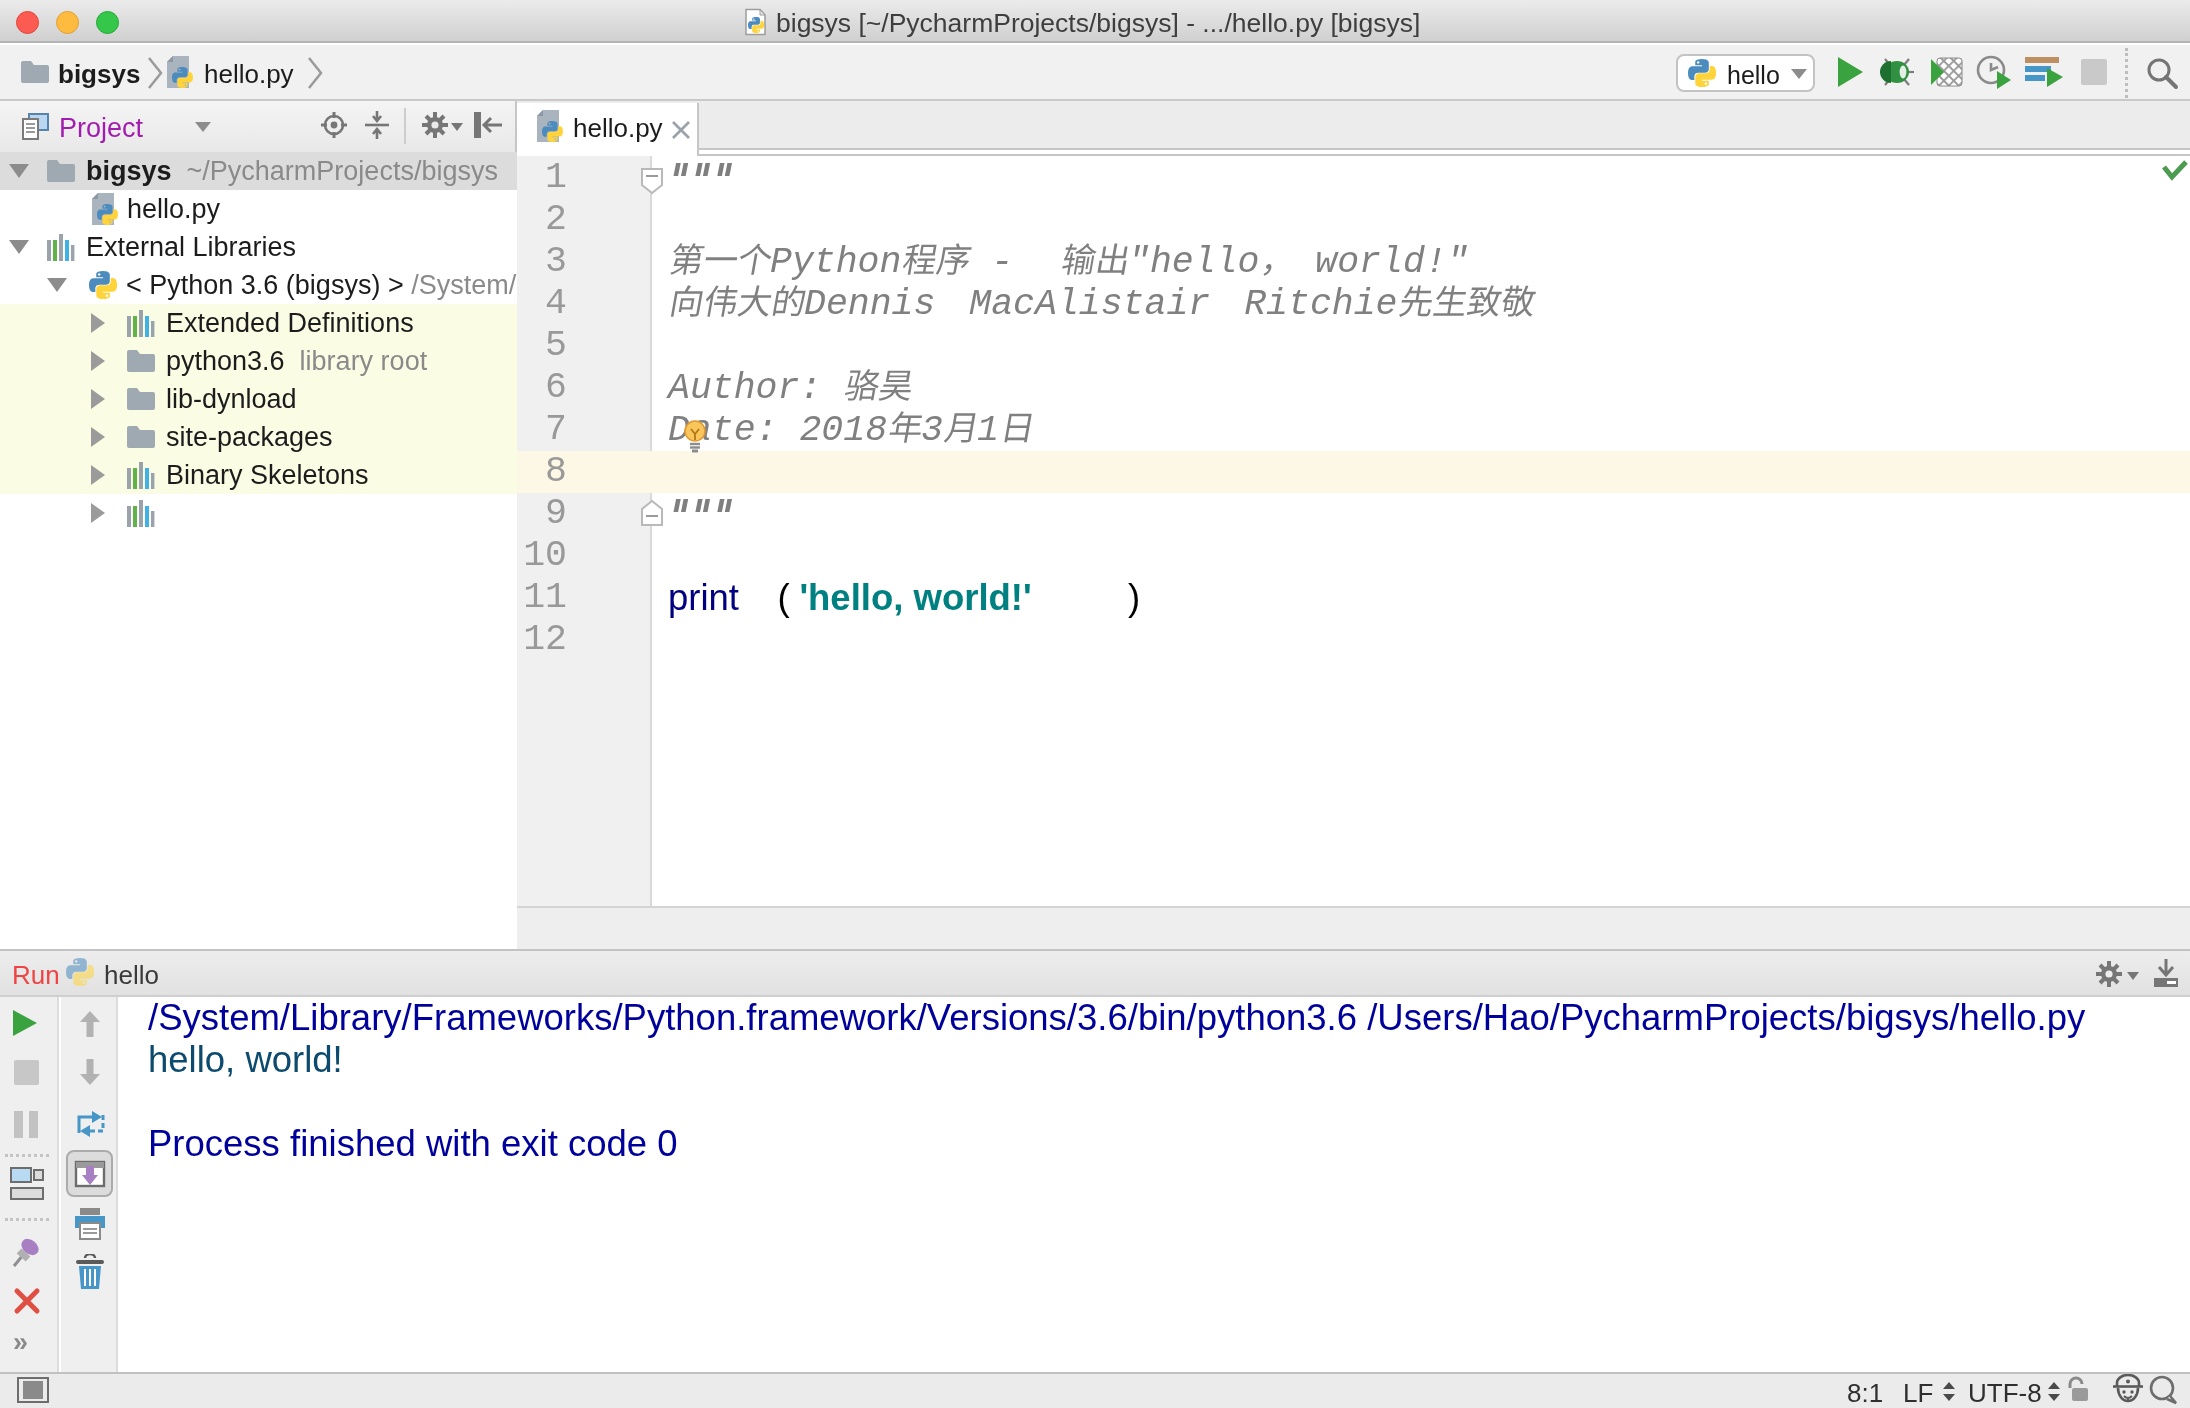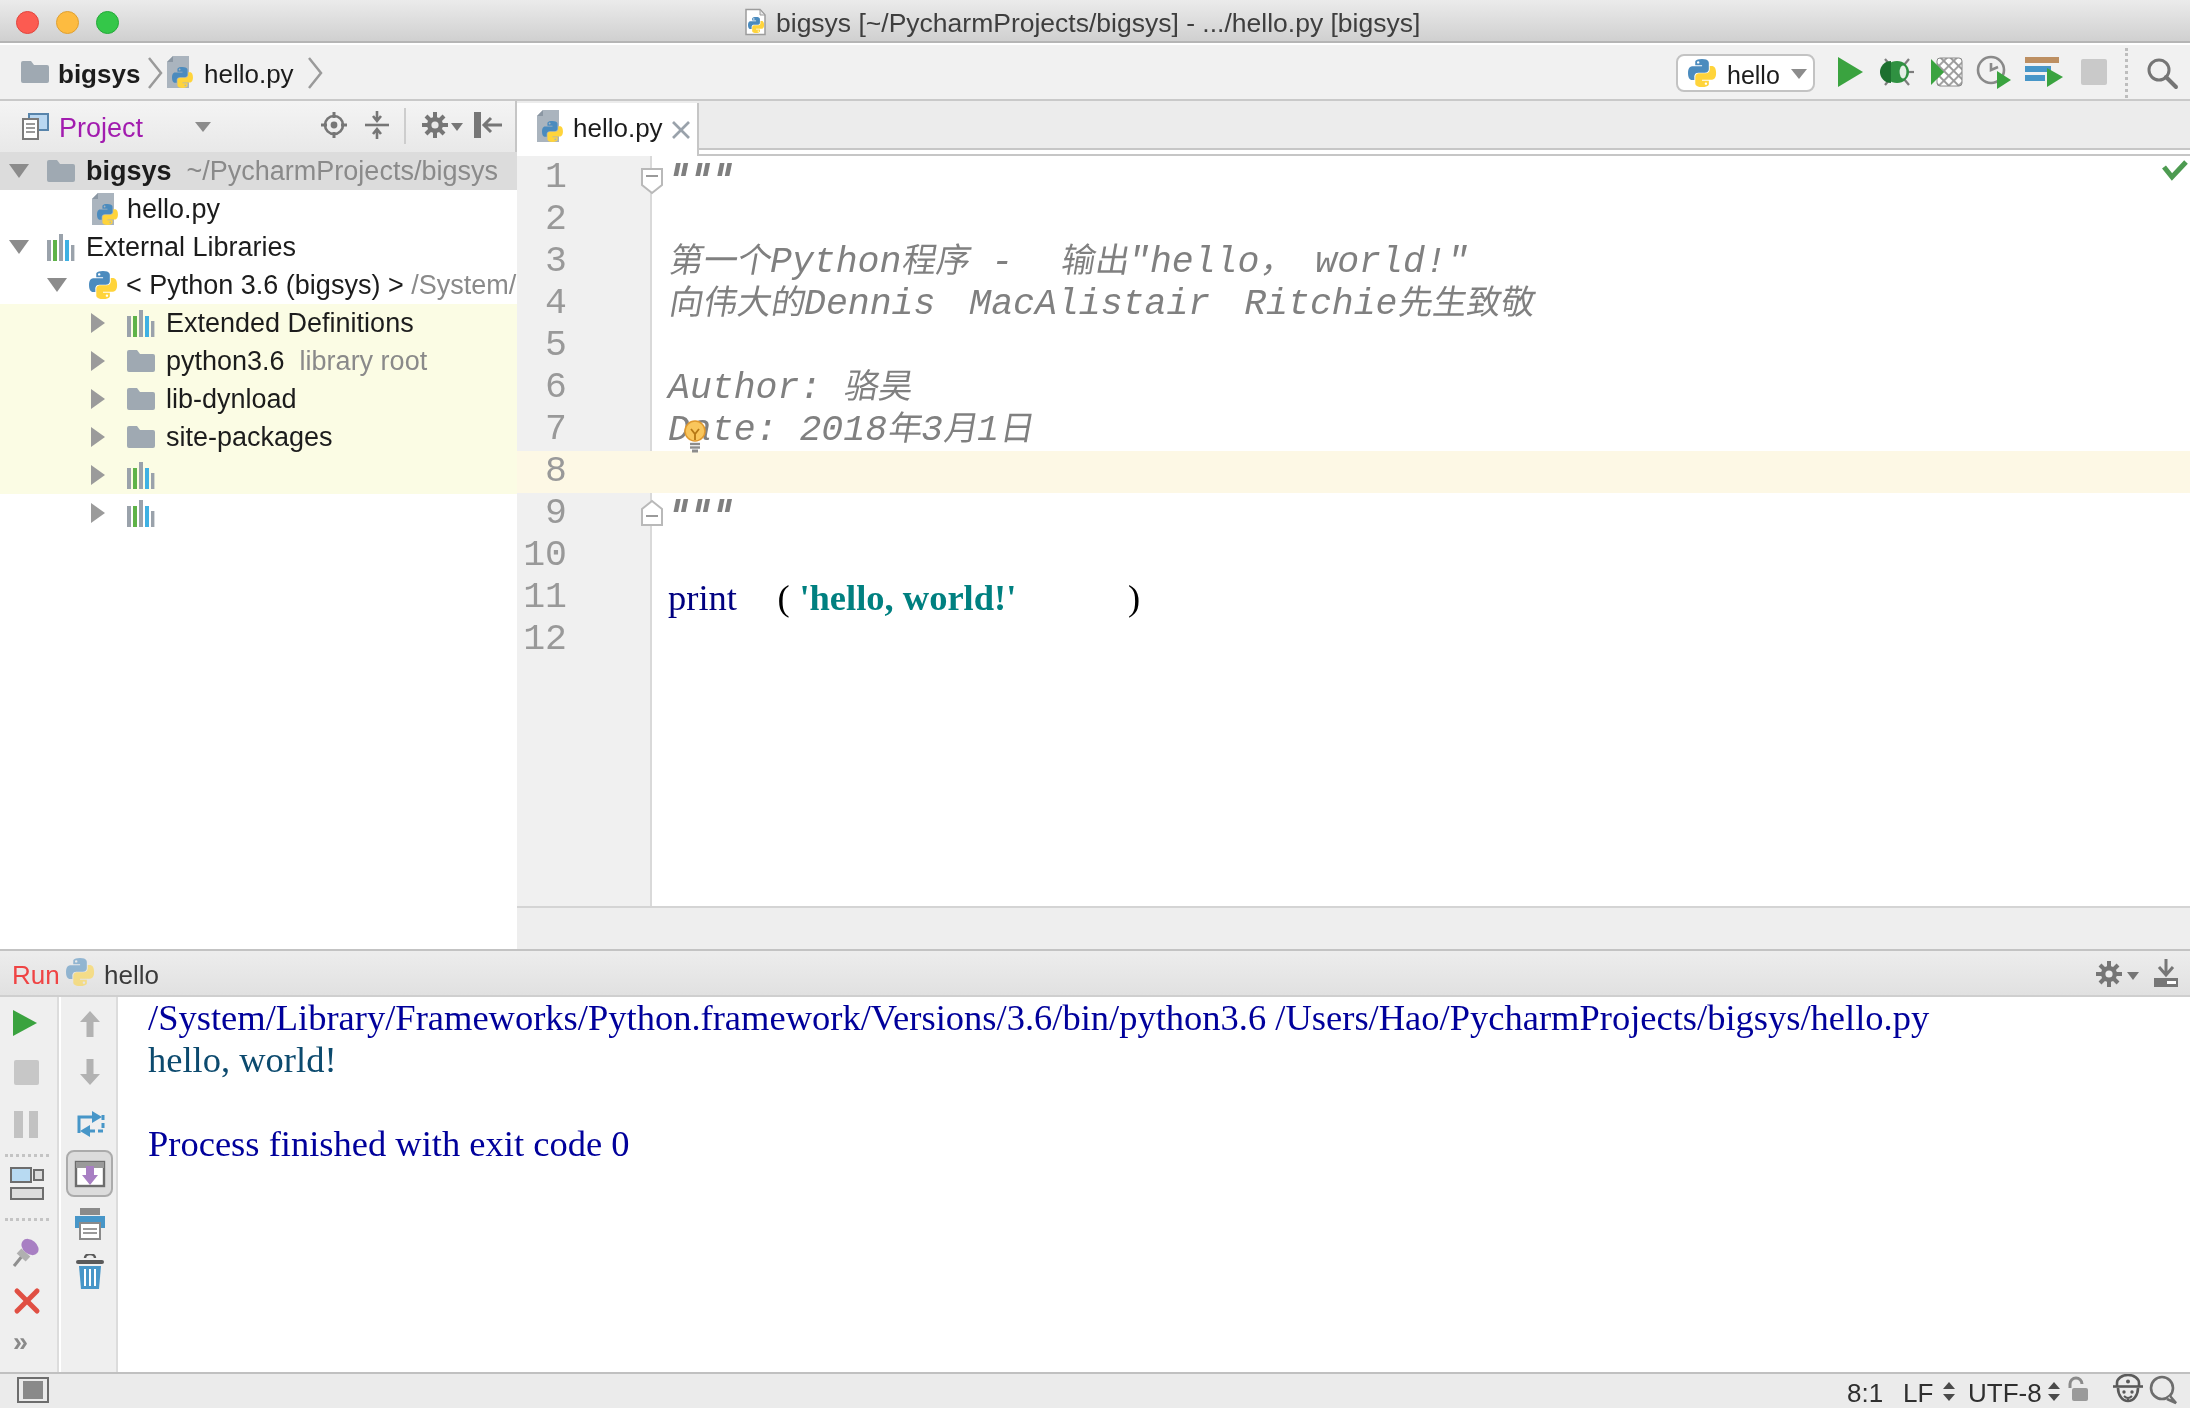--- a/index.html
+++ b/index.html
@@ -1,18 +1,18 @@
 <!DOCTYPE html>
 <html><head><meta charset="utf-8"><style>
 *{margin:0;padding:0;box-sizing:border-box}
 body{width:2190px;height:1408px;overflow:hidden;font-family:"Liberation Sans",sans-serif}
 #app{position:relative;width:2190px;height:1408px;background:#fff;overflow:hidden}
 .a{position:absolute}
 svg.a{display:block}
-.mono{font-family:Liberation Serif, serif;font-size:36.5px;line-height:42px;white-space:pre}
+.mono{font-family:Liberation Sans, sans-serif;font-size:36.5px;line-height:42px;white-space:pre}
 .ln{position:absolute;left:480px;width:87px;text-align:right;color:#999;font-family:"Liberation Mono",monospace;font-size:36.5px;line-height:42px}
 .tree-row{position:absolute;left:0;width:517px;height:38px;font-size:27px;line-height:38px;color:#1c1c1c;white-space:nowrap;overflow:hidden}
 .gr{color:#8a8a8a}
 </style></head><body>
 <div id="app">
 <div class="a" style="left:0;top:0;width:2190px;height:43px;background:linear-gradient(#ebebeb,#d0d0d0);border-bottom:2px solid #b5b5b5"></div>
 <div class="a" style="left:16px;top:11px;width:23px;height:23px;border-radius:50%;background:#fc5b51;border:1px solid #e2443c"></div>
 <div class="a" style="left:56px;top:11px;width:23px;height:23px;border-radius:50%;background:#fdbb40;border:1px solid #e0a030"></div>
 <div class="a" style="left:96px;top:11px;width:23px;height:23px;border-radius:50%;background:#34c749;border:1px solid #24a939"></div>
 <svg class="a" style="left:741px;top:8px" width="28" height="28" viewBox="0 0 28 28">
@@ -222,20 +222,21 @@
 <svg class="a" style="left:90px;top:464px" width="16" height="22" viewBox="0 0 16 22">
       <path fill="#9b9b9b" d="M1 1 L15 11 L1 21 Z"></path>
     </svg>
 <svg class="a" style="left:126px;top:460px" width="30" height="30" viewBox="0 0 30 30">
       <rect x="1" y="8" width="4" height="21" fill="#9aa2ab"></rect>
       <rect x="7" y="8" width="4" height="21" fill="#5fb348"></rect>
       <rect x="13" y="2" width="4" height="27" fill="#9aa2ab"></rect>
       <rect x="19" y="8" width="4" height="21" fill="#3fb1e3"></rect>
       <rect x="25" y="13" width="3.4" height="16" fill="#9aa2ab"></rect>
     </svg>
+<div class="tree-row" style="top:456px;left:166px">Binary Skeletons</div>
 <svg class="a" style="left:90px;top:502px" width="16" height="22" viewBox="0 0 16 22">
       <path fill="#9b9b9b" d="M1 1 L15 11 L1 21 Z"></path>
     </svg>
 <svg class="a" style="left:126px;top:498px" width="30" height="30" viewBox="0 0 30 30">
       <rect x="1" y="8" width="4" height="21" fill="#9aa2ab"></rect>
       <rect x="7" y="8" width="4" height="21" fill="#5fb348"></rect>
       <rect x="13" y="2" width="4" height="27" fill="#9aa2ab"></rect>
       <rect x="19" y="8" width="4" height="21" fill="#3fb1e3"></rect>
       <rect x="25" y="13" width="3.4" height="16" fill="#9aa2ab"></rect>
     </svg>

